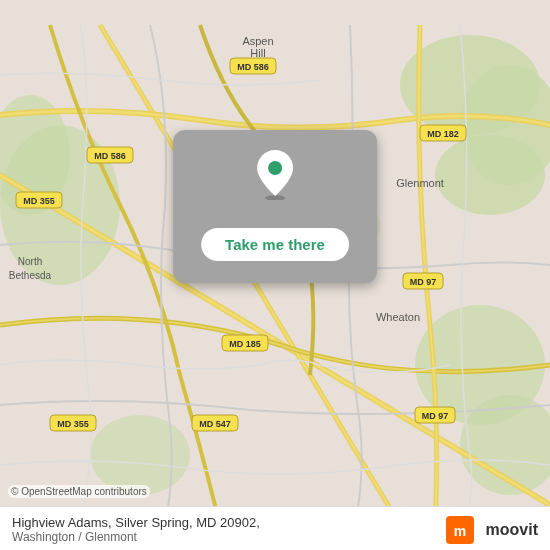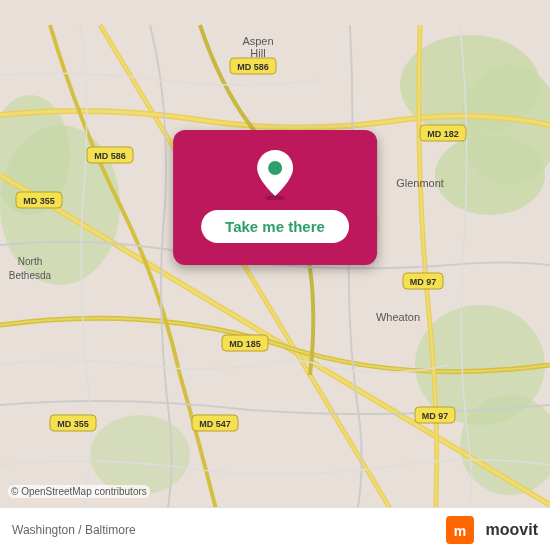--- a/index.html
+++ b/index.html
@@ -82,27 +82,27 @@
       top: 130px;
       left: 50%;
       transform: translateX(-50%);
       z-index: 20;
       display: flex;
       flex-direction: column;
       align-items: center;
     }
 
     #green-card {
-      background: #be185d;
+      background: #a3a3a3;
       border-radius: 12px;
       padding: 18px 28px 22px 28px;
       display: flex;
       flex-direction: column;
       align-items: center;
-      gap: 10px;
+      gap: 28px;
       box-shadow: 0 4px 12px rgba(0,0,0,0.3);
       min-width: 190px;
     }
 
     #location-pin-icon {
       width: 44px;
       height: 52px;
     }
 
     #take-me-there-btn {
@@ -220,21 +220,22 @@
       <button id="take-me-there-btn">Take me there</button>
     </div>
   </div>
 
   <div id="attribution">
     <span>© OpenStreetMap contributors</span>
   </div>
 
   <div id="bottom-bar">
     <div id="address-block">
-      <div style="font-size:12px;color:#666;">Washington / Baltimore</div>
+      <div id="address-text">Highview Adams, Silver Spring, MD 20902,</div>
+      <div style="font-size:12px;color:#666;">Washington / Glenmont</div>
     </div>
     <div id="moovit-logo">
       <svg id="moovit-logo-icon" viewBox="0 0 28 28" xmlns="http://www.w3.org/2000/svg">
         <rect width="28" height="28" rx="4" fill="#f60"></rect>
         <text x="14" y="20" text-anchor="middle" font-size="14" font-weight="bold" fill="white">m</text>
       </svg>
       <span id="moovit-logo-text" style="font-size:16px;font-weight:bold;color:#333;margin-left:8px;">moovit</span>
     </div>
   </div>
 

